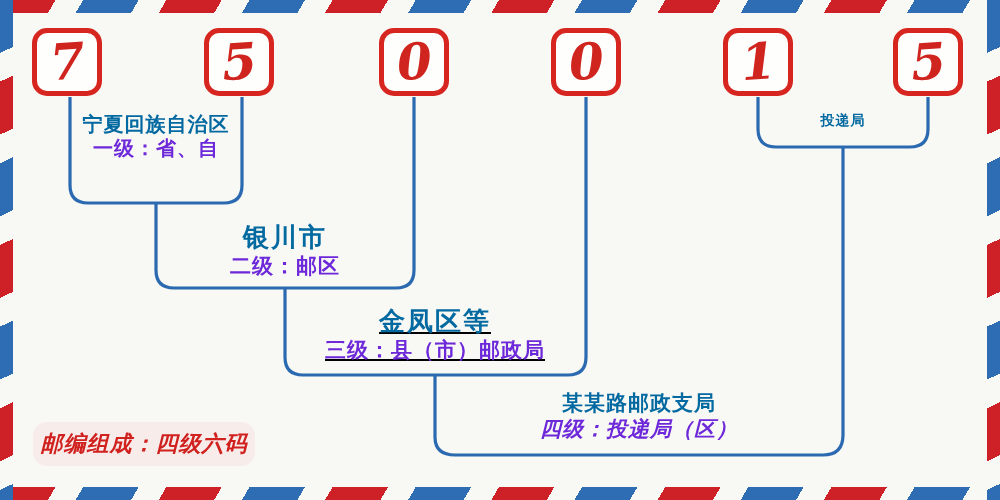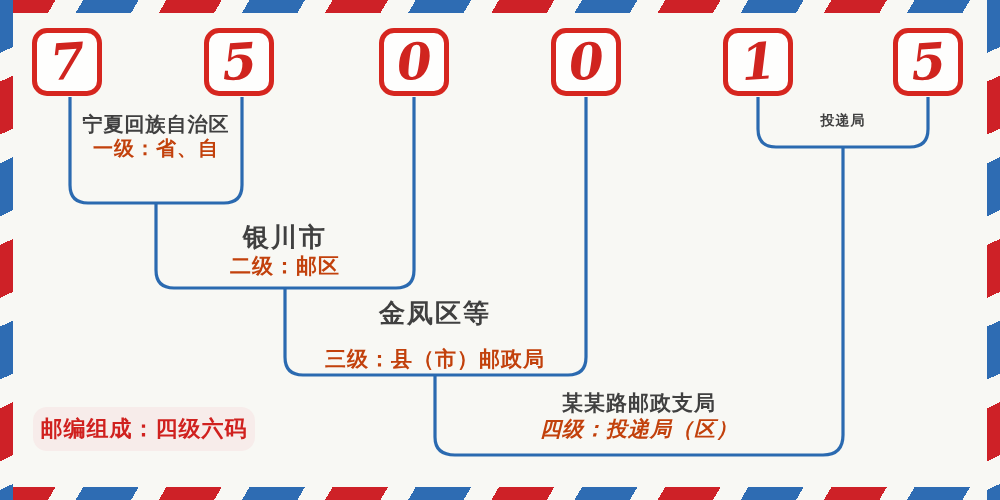--- a/index.html
+++ b/index.html
@@ -41,39 +41,39 @@
   #box1{left:32px;} #box2{left:204px;} #box3{left:379px;}
   #box4{left:551px;} #box5{left:723px;} #box6{left:893px;}
 
   
   #connectors{position:absolute;left:0;top:0;z-index:2;}
   #connectors path{fill:none;stroke:#2b6ab0;stroke-width:3.2px;}
 
   
   .tb{position:absolute;transform:translateX(-50%);text-align:center;
       white-space:nowrap;z-index:3;}
-  .name{color:#404040;font-weight:bold;}
-  .desc{color:#c2410c;font-weight:bold;}
+  .name{color:#0369a1;font-weight:bold;}
+  .desc{color:#6d28d9;font-weight:bold;}
   #tb1{left:156px;top:112px;font-size:20px;line-height:24px;letter-spacing:1px;}
   #tb2{left:285px;top:222px;}
   #tb2 .name{font-size:26px;line-height:30px;letter-spacing:2px;}
   #tb2 .desc{font-size:21px;line-height:27px;letter-spacing:1px;}
-  #tb3{left:435px;top:298px;}
+  #tb3{left:435px;top:306px;text-decoration:underline;}
   #tb3 .name{font-size:26px;line-height:30px;letter-spacing:2px;}
-  #tb3 .desc{font-size:21px;line-height:28px;letter-spacing:1px;margin-top:17px;}
+  #tb3 .desc{font-size:21px;line-height:28px;letter-spacing:1px;}
   #tb4{left:639px;top:390px;}
   #tb4 .name{font-size:21px;line-height:26px;letter-spacing:1px;}
   #tb4 .desc{font-size:21px;line-height:26px;letter-spacing:1px;font-style:italic;}
   #delivery-label{left:843px;top:107px;font-size:14px;line-height:26px;letter-spacing:1px;}
 
   
   #note-pill{
-    position:absolute;left:33px;top:407px;width:222px;height:44px;
+    position:absolute;left:33px;top:422px;width:222px;height:44px;
     background:#f7ecea;border-radius:14px;display:flex;align-items:center;
-    justify-content:center;z-index:3;
+    justify-content:center;z-index:3;font-style:italic;
   }
   #note-pill span{
     color:#d0211f;font-weight:bold;font-size:22px;letter-spacing:1px;
   }
 </style>
 </head>
 <body>
 
 <div class="stripe h top"></div>
 <div class="stripe h bottom"></div>

